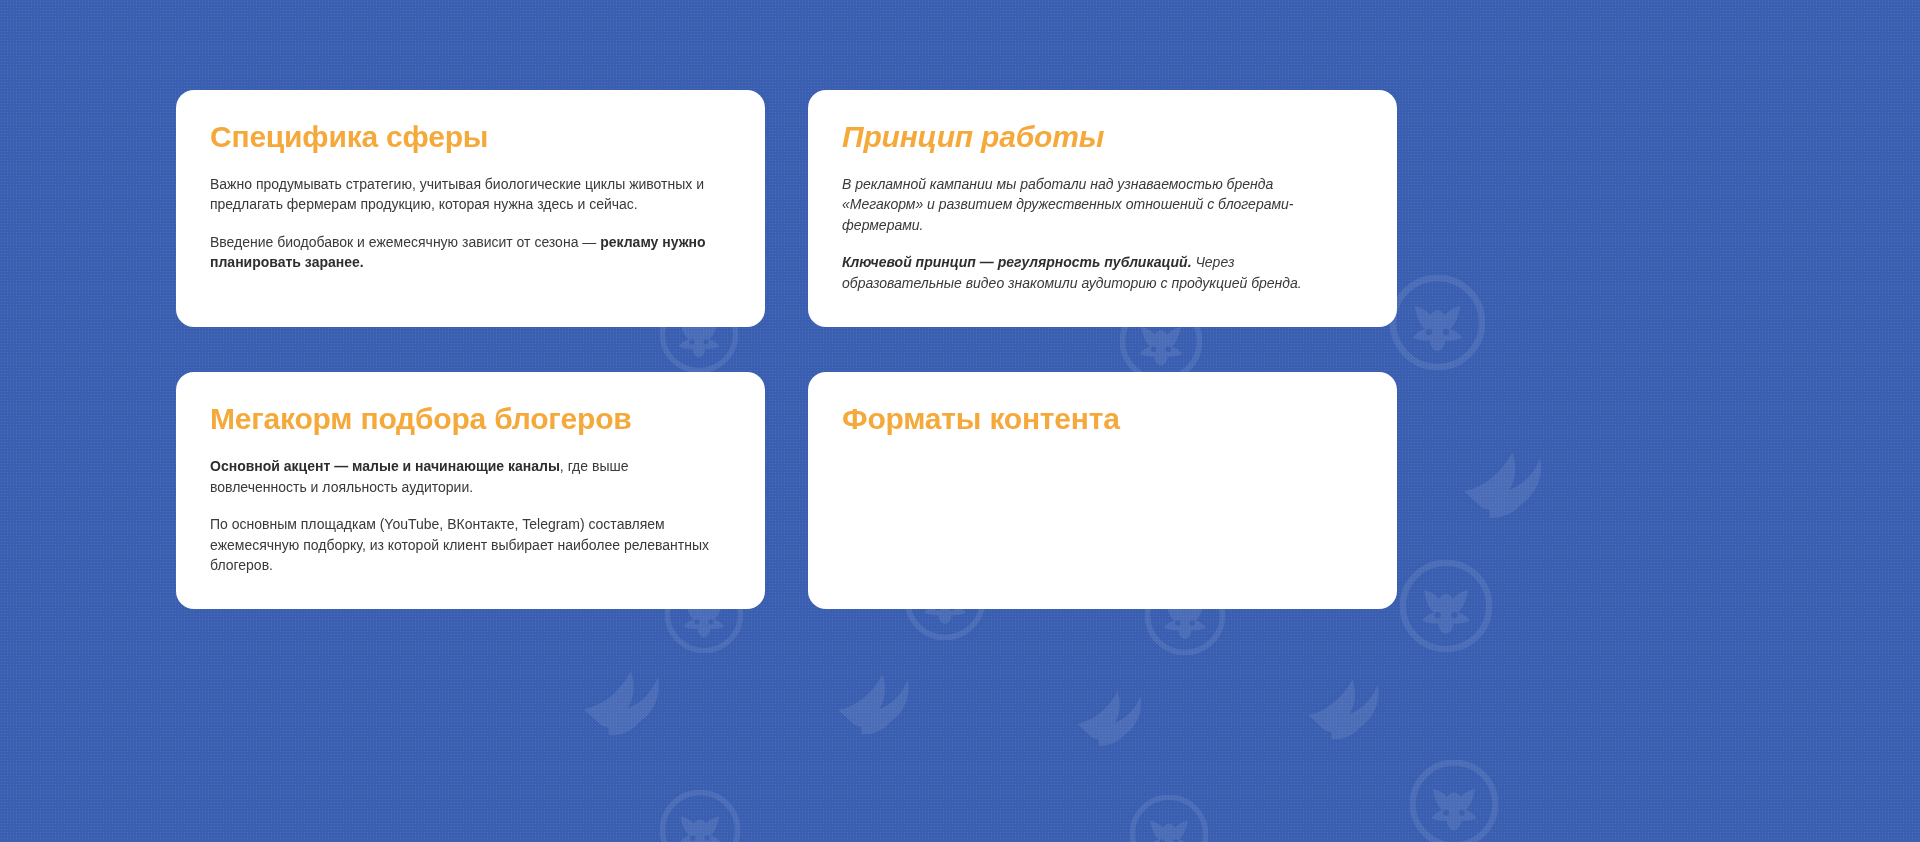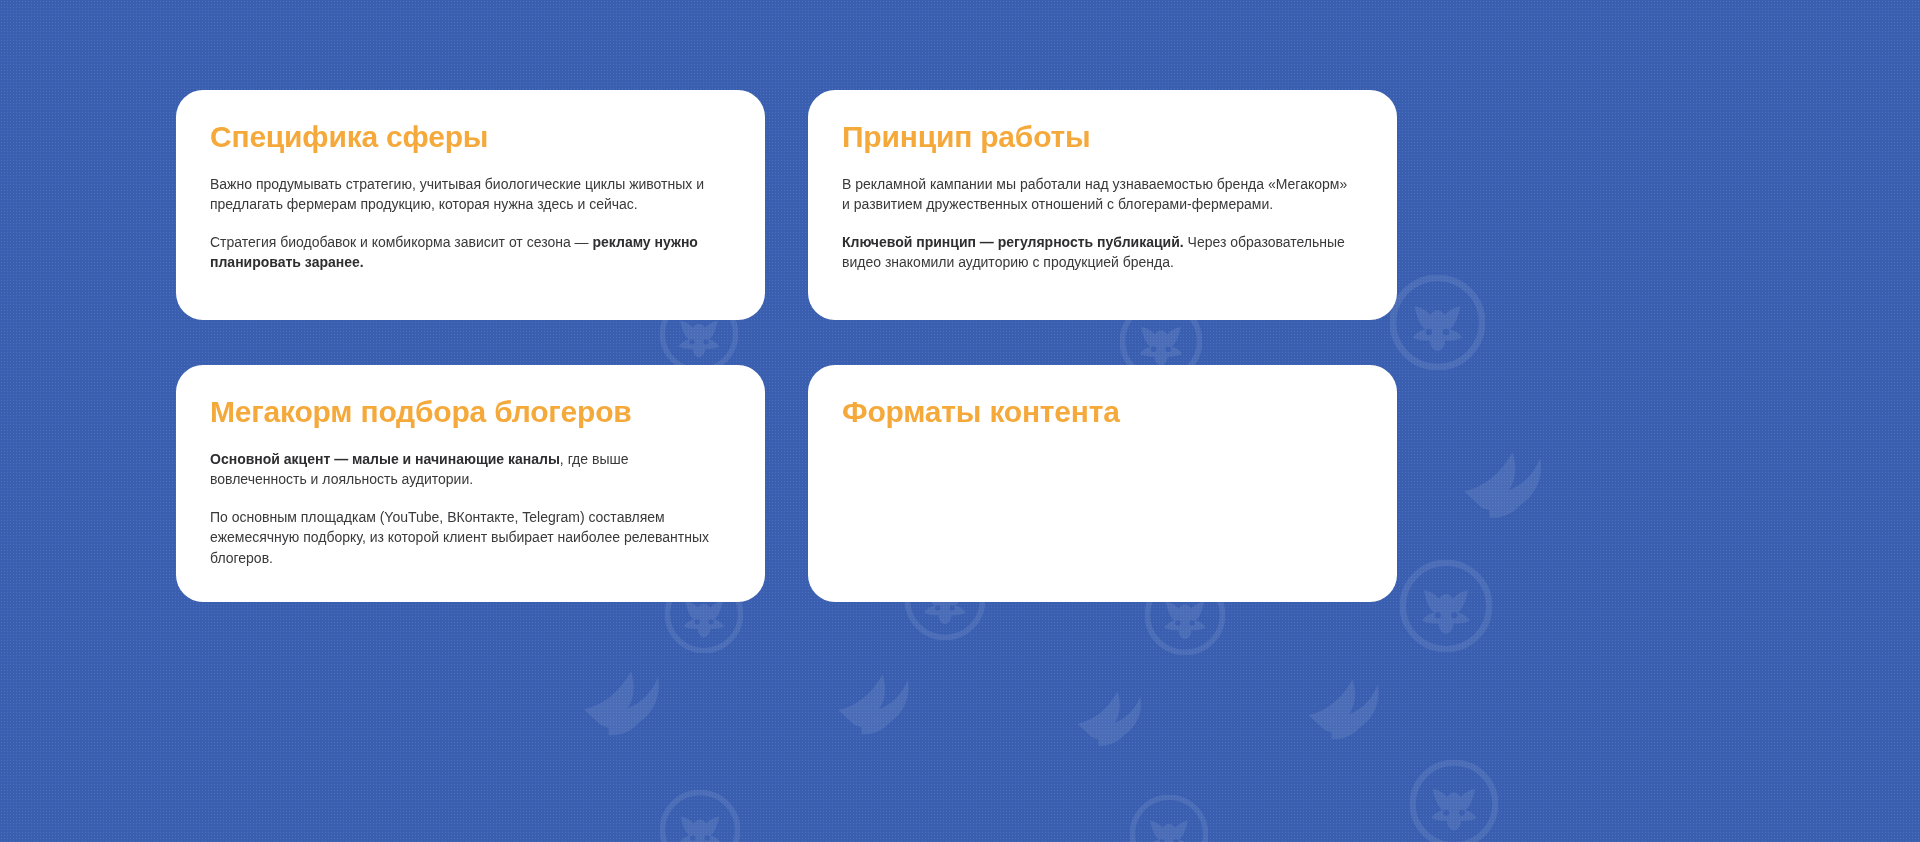--- a/index.html
+++ b/index.html
@@ -33,42 +33,42 @@
     position: absolute;
     left: 176px; top: 90px;
     width: 1568px;
     display: grid;
     grid-template-columns: 589px 589px;
     column-gap: 43px;
     row-gap: 45px;
   }
   .card {
     background: #FFFFFF;
-    border-radius: 27px;
+    border-radius: 18px;
     padding: 30px 40px 34px 34px;
   }
   .card-title {
     color: #F5A93B;
     font-size: 30px;
     font-weight: 700;
     letter-spacing: -.2px;
     line-height: 1.1;
     margin-bottom: 21px;
     white-space: nowrap;
   }
   .card-body p {
     color: #39393B;
     font-size: 14px;
     line-height: 1.46;
     margin-bottom: 17px;
   }
   .card-body p:last-child { margin-bottom: 0; }
   .card-body b { font-weight: 700; color: #2E2E30; }
   .c1 { min-height: 230px; }
-  .c2 { min-height: 230px; }
+  .c2 { min-height: 230px; font-style: italic; }
   .c3 { min-height: 233px; }
   .c4 { min-height: 233px; }
 </style>
 </head>
 <body>
 
 <div id="stage">
 
   <div id="watermarks">
       <div class="wm" style="left: 1390px; top: 275px;">
@@ -232,21 +232,21 @@
       </div>
     </div>
   <div id="grain"></div>
 
   <div id="cards">
 
     <div class="card c1">
       <div class="card-title">Специфика сферы</div>
       <div class="card-body">
           <p><span>Важно продумывать стратегию, учитывая биологические циклы животных и предлагать фермерам продукцию, которая нужна здесь и сейчас.</span></p>
-          <p><span>Стратегия биодобавок и комбикорма зависит от сезона — </span><b>рекламу нужно планировать заранее.</b></p>
+          <p><span>Введение биодобавок и ежемесячную зависит от сезона — </span><b>рекламу нужно планировать заранее.</b></p>
         </div>
     </div>
 
     <div class="card c2">
       <div class="card-title">Принцип работы</div>
       <div class="card-body">
           <p><span>В рекламной кампании мы работали над узнаваемостью бренда «Мегакорм» и развитием дружественных отношений с блогерами-фермерами.</span></p>
           <p><b>Ключевой принцип — регулярность публикаций.</b><span> Через образовательные видео знакомили аудиторию с продукцией бренда.</span></p>
         </div>
     </div>

